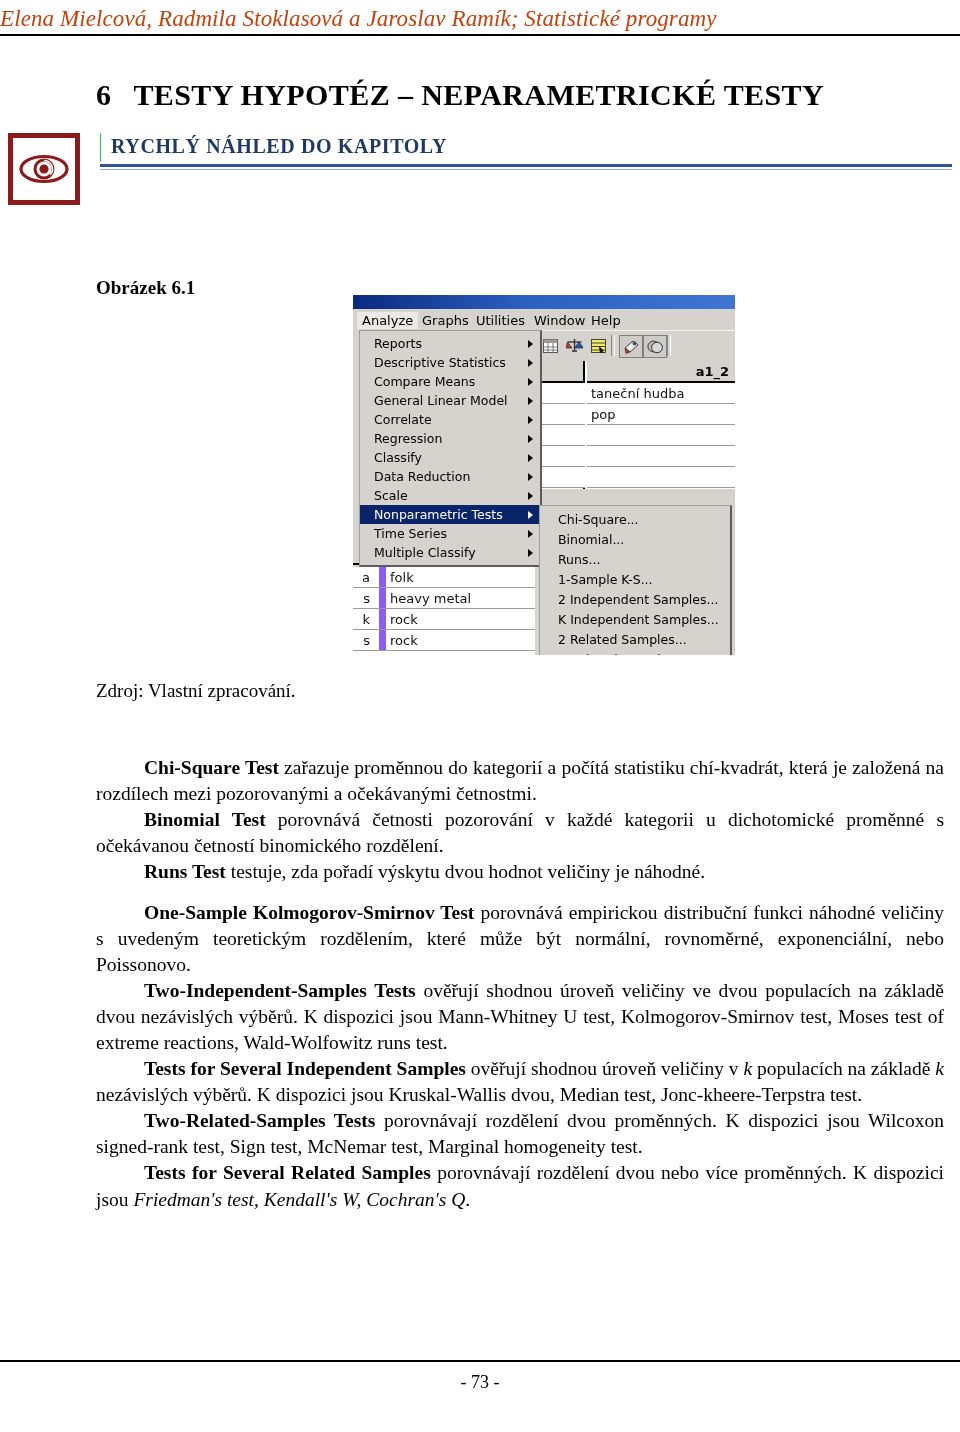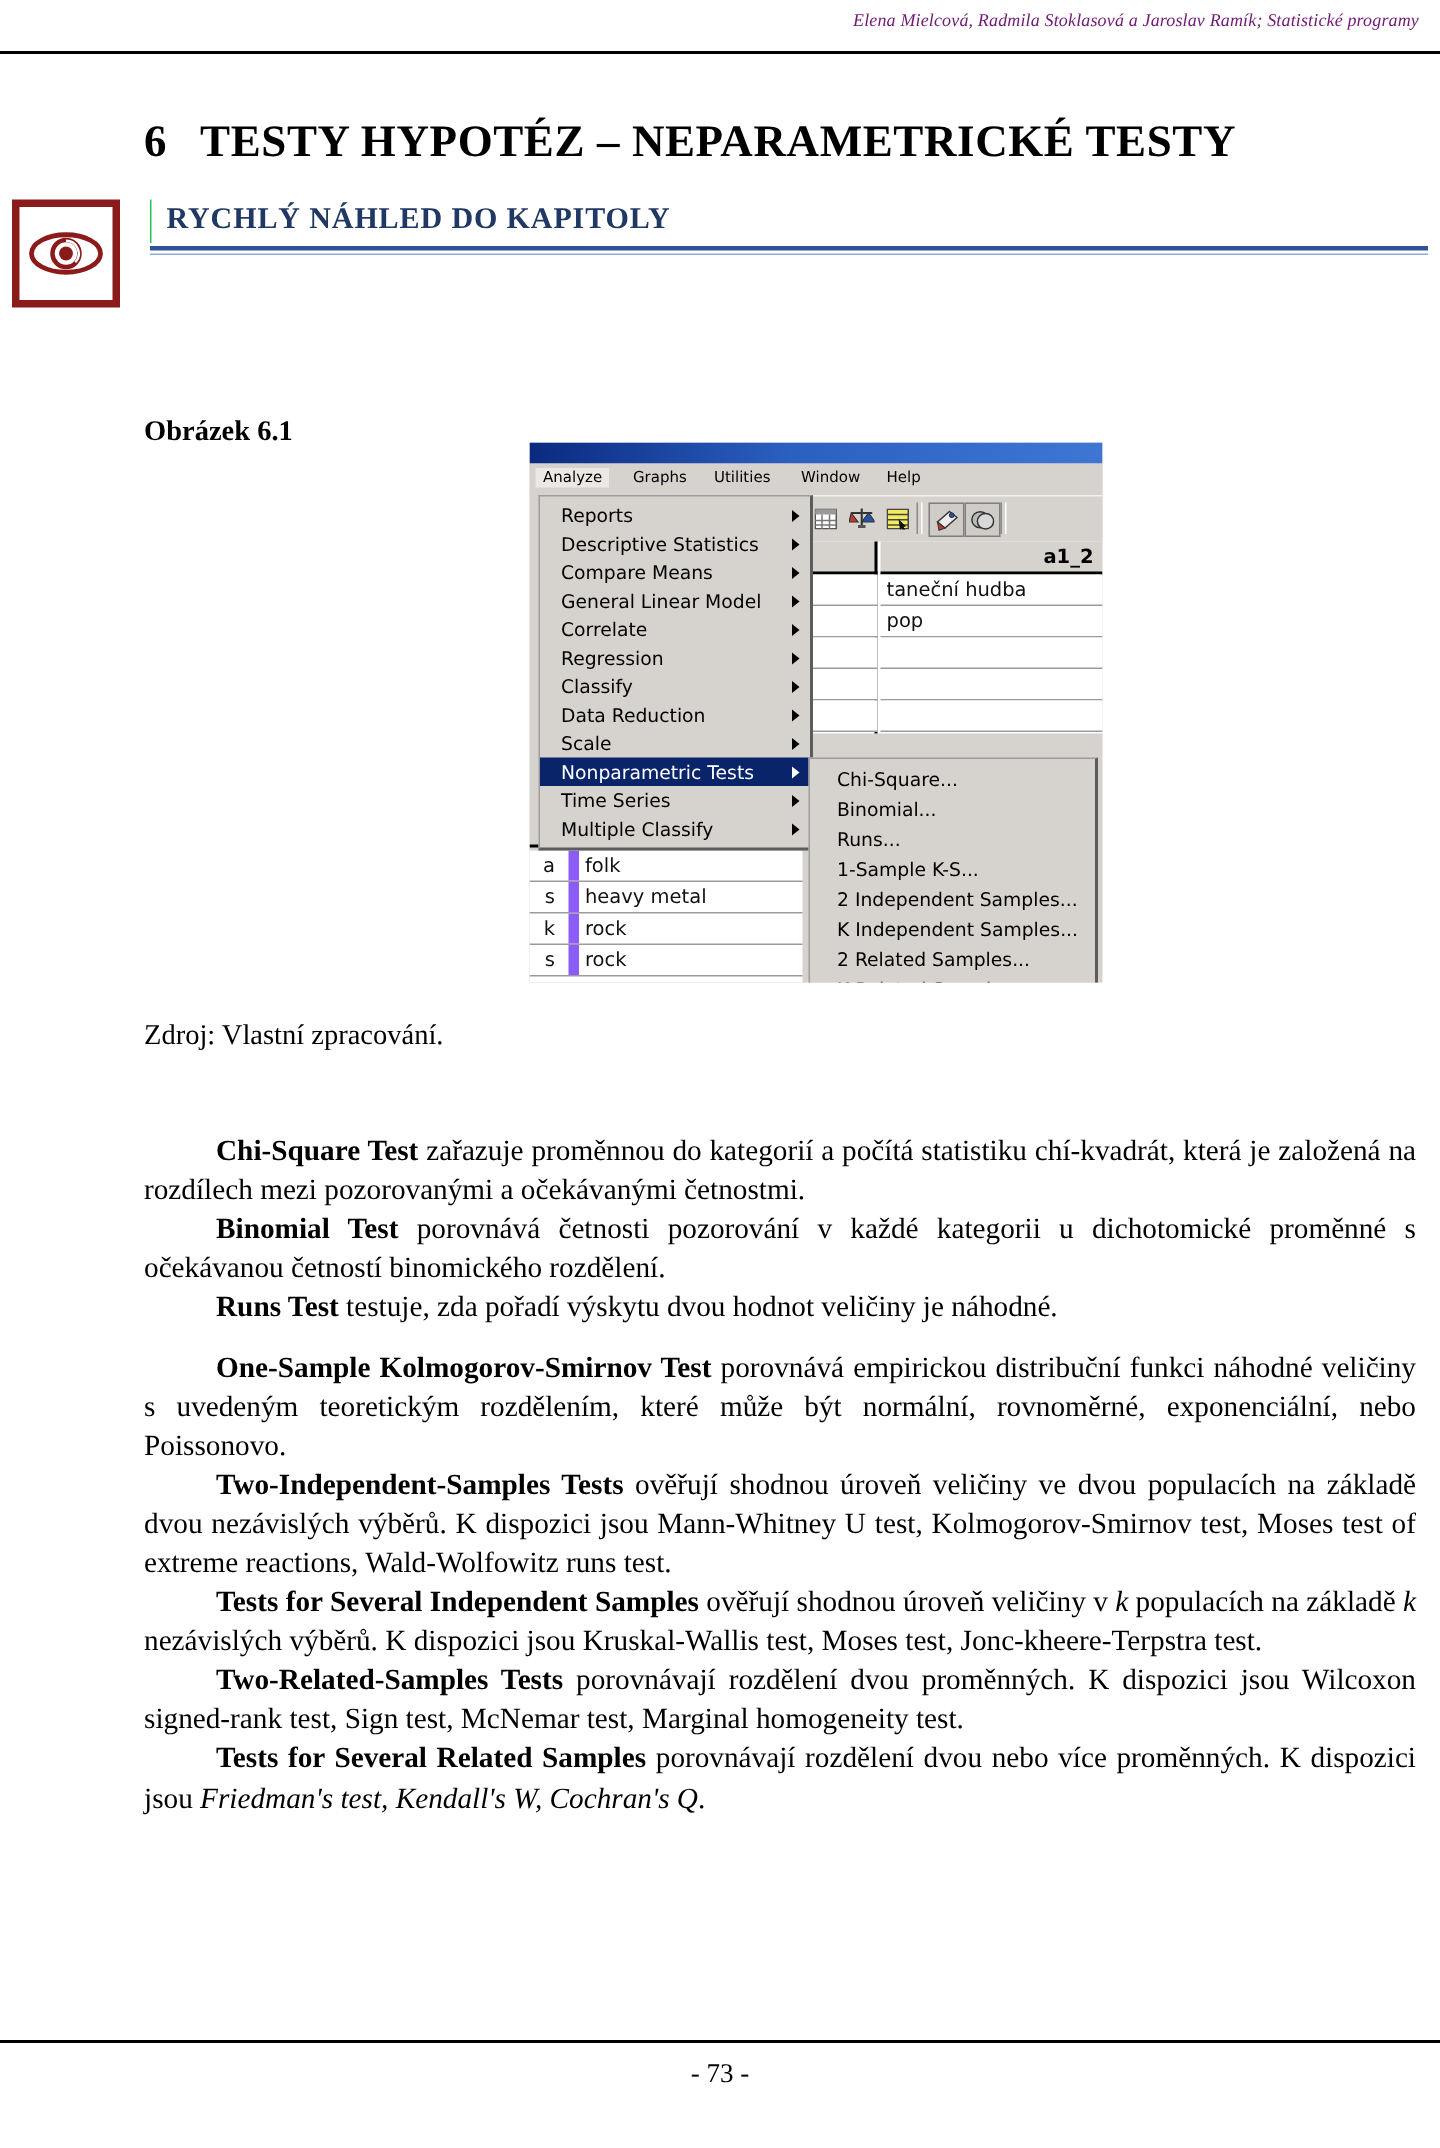--- a/index.html
+++ b/index.html
@@ -15,27 +15,26 @@
     color: #000000;
     overflow: hidden;
   }
 
   
   .running-head {
     position: absolute;
     top: 6px;
     left: 0;
     width: 960px;
-    text-align: right;
     padding-right: 14px;
     box-sizing: border-box;
     font-style: italic;
-    font-size: 12px;
+    font-size: 23px;
     letter-spacing: 0.1px;
-    color: #701a75;
+    color: #c2410c;
   }
   .head-rule {
     position: absolute;
     top: 34px;
     left: 0;
     width: 960px;
     height: 2px;
     background: #000;
   }
 
@@ -135,21 +134,21 @@
   .spss-titlebar {
     position: absolute; left: 0; top: 0; width: 382px; height: 14px;
     background: linear-gradient(to right, #0a2a80, #2b5fc0 45%, #3f76d4);
   }
   .spss-menubar {
     position: absolute; left: 0; top: 14px; width: 382px; height: 21px;
     background: #d6d3ce;
   }
   .spss-menubar .mi {
     position: absolute; top: 3px; padding: 1px 5px; white-space: nowrap;
-    font-size: 10px;
+    font-size: 13px;
   }
   .mi-active { background: #ece9e4; }
 
   .spss-toolbar {
     position: absolute; left: 178px; top: 35px; width: 204px; height: 30px;
     background: #d6d3ce; border-top: 1px solid #f3f1ee;
   }
   .tb-grip { position:absolute; left:2px; top:3px; width:3px; height:22px;
              border-left:1px solid #fff; border-right:1px solid #8a8a8a; }
   .tb-btn {
@@ -425,21 +424,21 @@
   <p class="spaced"><b>Chi-Square Test</b><span> zařazuje proměnnou do kategorií a počítá statistiku chí-kvadrát, která je založená na rozdílech mezi pozorovanými a očekávanými četnostmi.</span></p>
 
   <p><b>Binomial Test</b><span> porovnává četnosti pozorování v každé kategorii u dichotomické proměnné s očekávanou četností binomického rozdělení.</span></p>
 
   <p><b>Runs Test</b><span> testuje, zda pořadí výskytu dvou hodnot veličiny je náhodné.</span></p>
 
   <p class="spaced"><b>One-Sample Kolmogorov-Smirnov Test</b><span>  porovnává empirickou distribuční funkci náhodné veličiny s uvedeným teoretickým rozdělením, které může být normální, rovnoměrné, exponenciální, nebo Poissonovo.</span></p>
 
   <p><b>Two-Independent-Samples Tests</b><span>  ověřují shodnou úroveň veličiny ve dvou populacích na základě dvou nezávislých výběrů. K dispozici jsou Mann-Whitney U test, Kolmogorov-Smirnov test, Moses test of extreme reactions, Wald-Wolfowitz runs test.</span></p>
 
-  <p><b>Tests for Several Independent Samples</b><span> ověřují shodnou úroveň veličiny v </span><i>k</i><span> populacích na základě </span><i>k</i><span> nezávislých výběrů. K dispozici jsou Kruskal-Wallis test, Moses test, Jonc-kheere-Terpstra test.</span></p>
+  <p><b>Tests for Several Independent Samples</b><span> ověřují shodnou úroveň veličiny v </span><i>k</i><span> populacích na základě </span><i>k</i><span> nezávislých výběrů. K dispozici jsou Kruskal-Wallis dvou, Median test, Jonc-kheere-Terpstra test.</span></p>
 
   <p><b>Two-Related-Samples Tests</b><span> porovnávají rozdělení dvou proměnných. K dispozici jsou Wilcoxon signed-rank test, Sign test, McNemar test, Marginal homogeneity test.</span></p>
 
   <p><b>Tests for Several Related Samples</b><span> porovnávají rozdělení dvou nebo více proměnných. K dispozici jsou </span><i>Friedman's test, Kendall's W, Cochran's Q</i><span>.</span></p>
 
 </div>
 
 <div class="foot-rule"></div>
 <div class="page-num">- 73 -</div>
 

